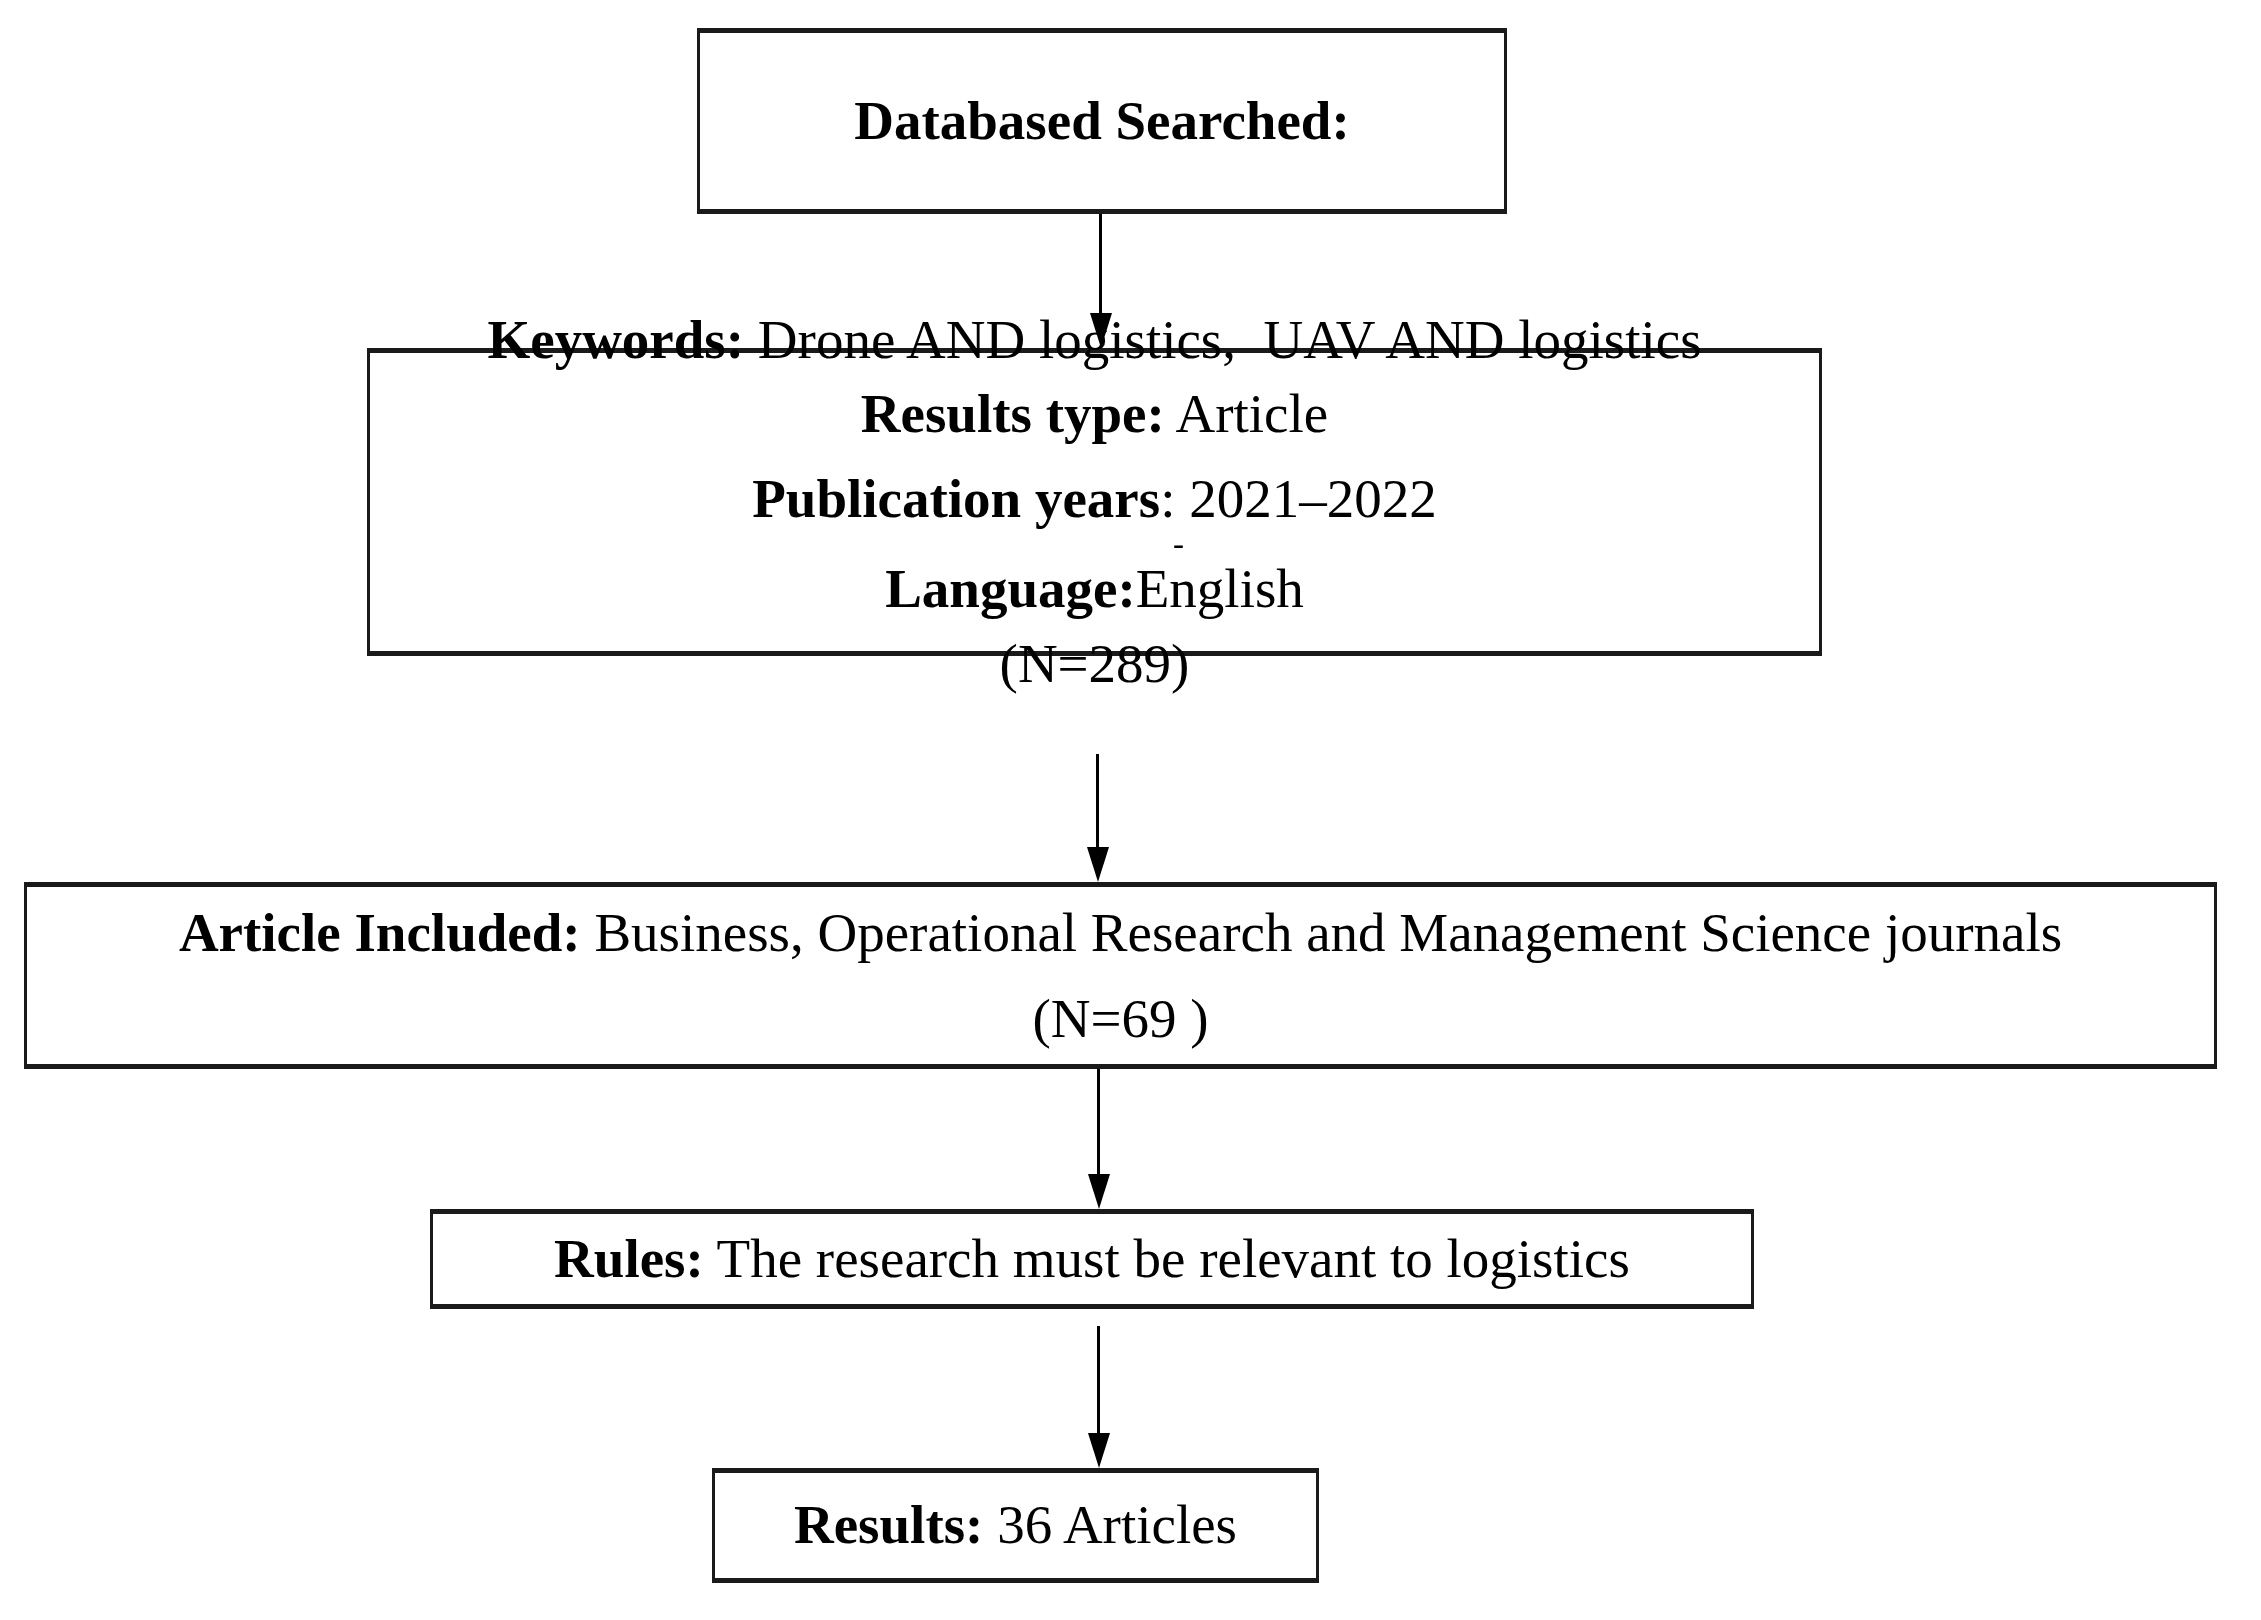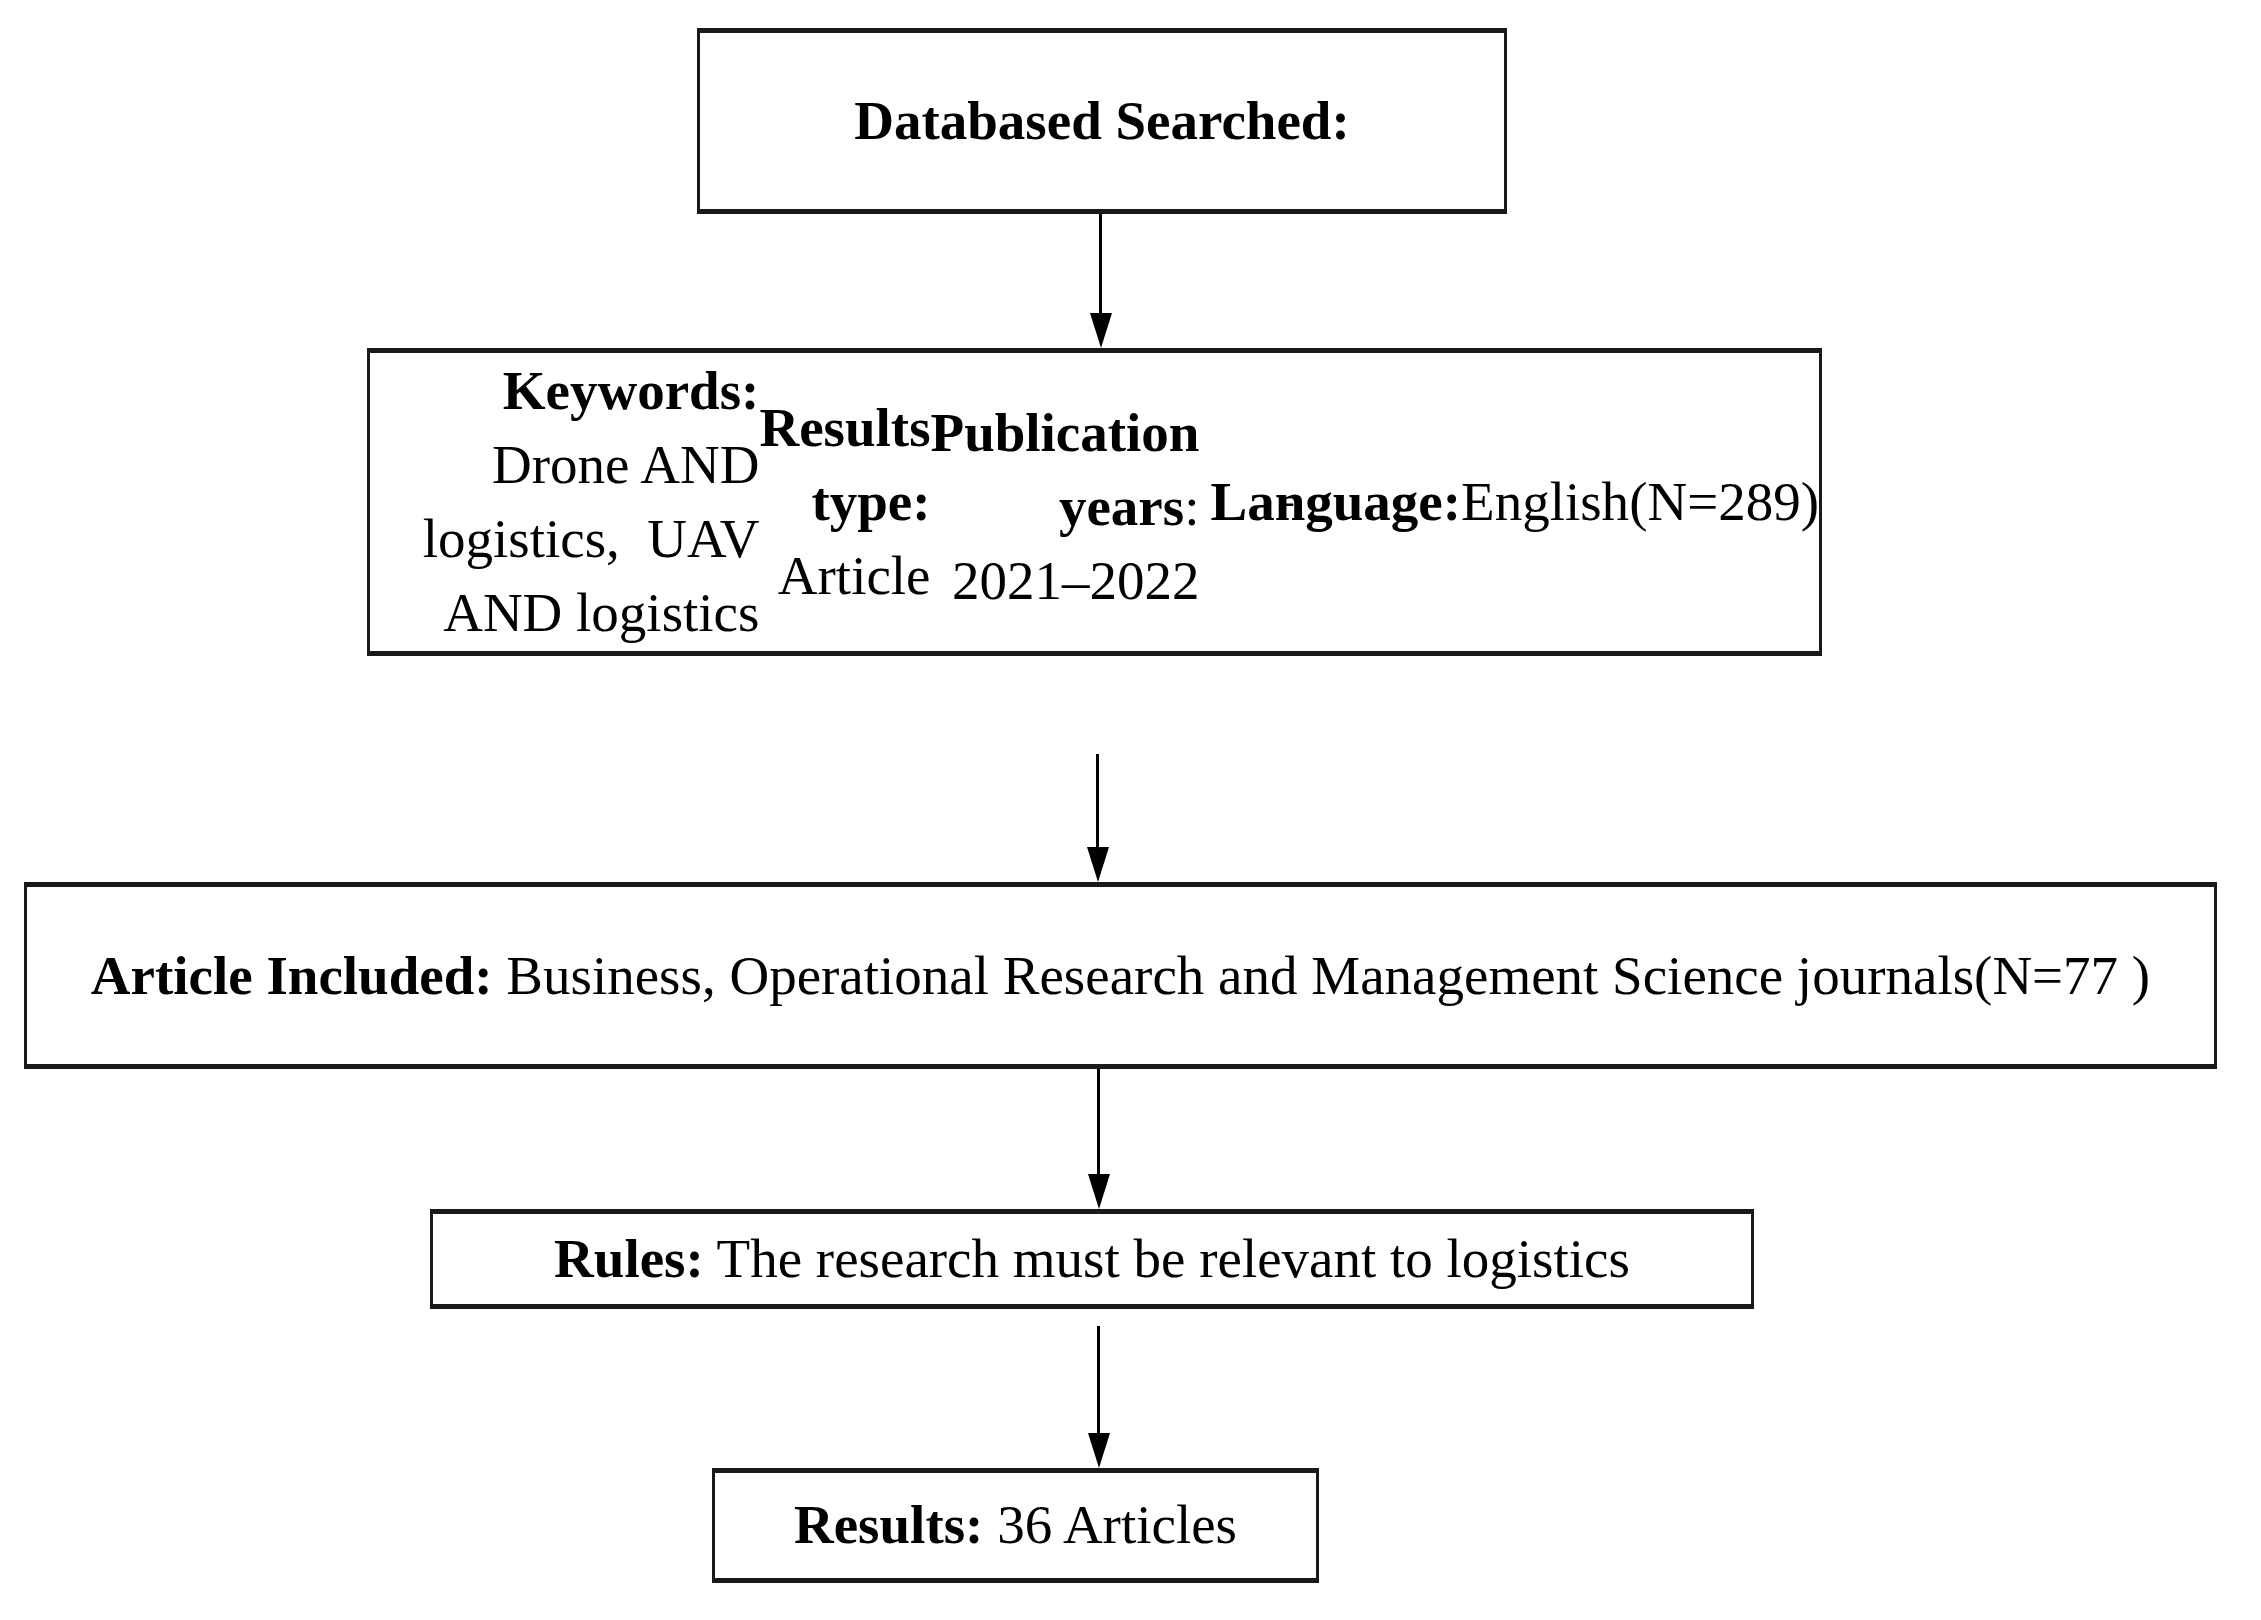--- a/index.html
+++ b/index.html
@@ -18,24 +18,24 @@
     line-height: 1.35;
   }
   .box {
     position: absolute;
     box-sizing: border-box;
     background: #ffffff;
     border: 3.4px solid #1a1a1a;
     border-top-width: 5px;
     border-bottom-width: 5px;
     display: flex;
-    flex-direction: row;
+    flex-direction: column;
     justify-content: center;
     align-items: center;
-    text-align: right;
+    text-align: center;
   }
   .line { display: block; }
   .seg { white-space: pre-wrap; }
   .lbl { font-weight: 700; }
   #box1 { left: 697px; top: 28px;   width: 810px; height: 186px; }
   #box2 { left: 367px;  top: 348px;  width: 1455px; height: 308px; }
   #box3 { left: 24px;   top: 882px; width: 2193px; height: 187px; line-height: 1.55; }
   #box4 { left: 430px;  top: 1209px; width: 1324px; height: 100px; }
   #box5 { left: 712px; top: 1468px; width: 607px; height: 115px; }
   .gap-top { margin-top: 10px; }
@@ -91,21 +91,21 @@
     <div class="line"><span class="seg">(N=289)</span></div>
   </div>
 
   <div class="arrow" id="arrow2">
     <div class="shaft"></div>
     <div class="head"></div>
   </div>
 
   <div class="box" id="box3">
     <div class="line"><span class="seg lbl">Article Included:</span><span class="seg"> Business, Operational Research and Management Science journals</span></div>
-    <div class="line"><span class="seg">(N=77 )</span></div>
+    <div class="line"><span class="seg">(N=69 )</span></div>
   </div>
 
   <div class="arrow" id="arrow3">
     <div class="shaft"></div>
     <div class="head"></div>
   </div>
 
   <div class="box" id="box4">
     <div class="line"><span class="seg lbl">Rules:</span><span class="seg"> The research must be relevant to logistics</span></div>
   </div>

